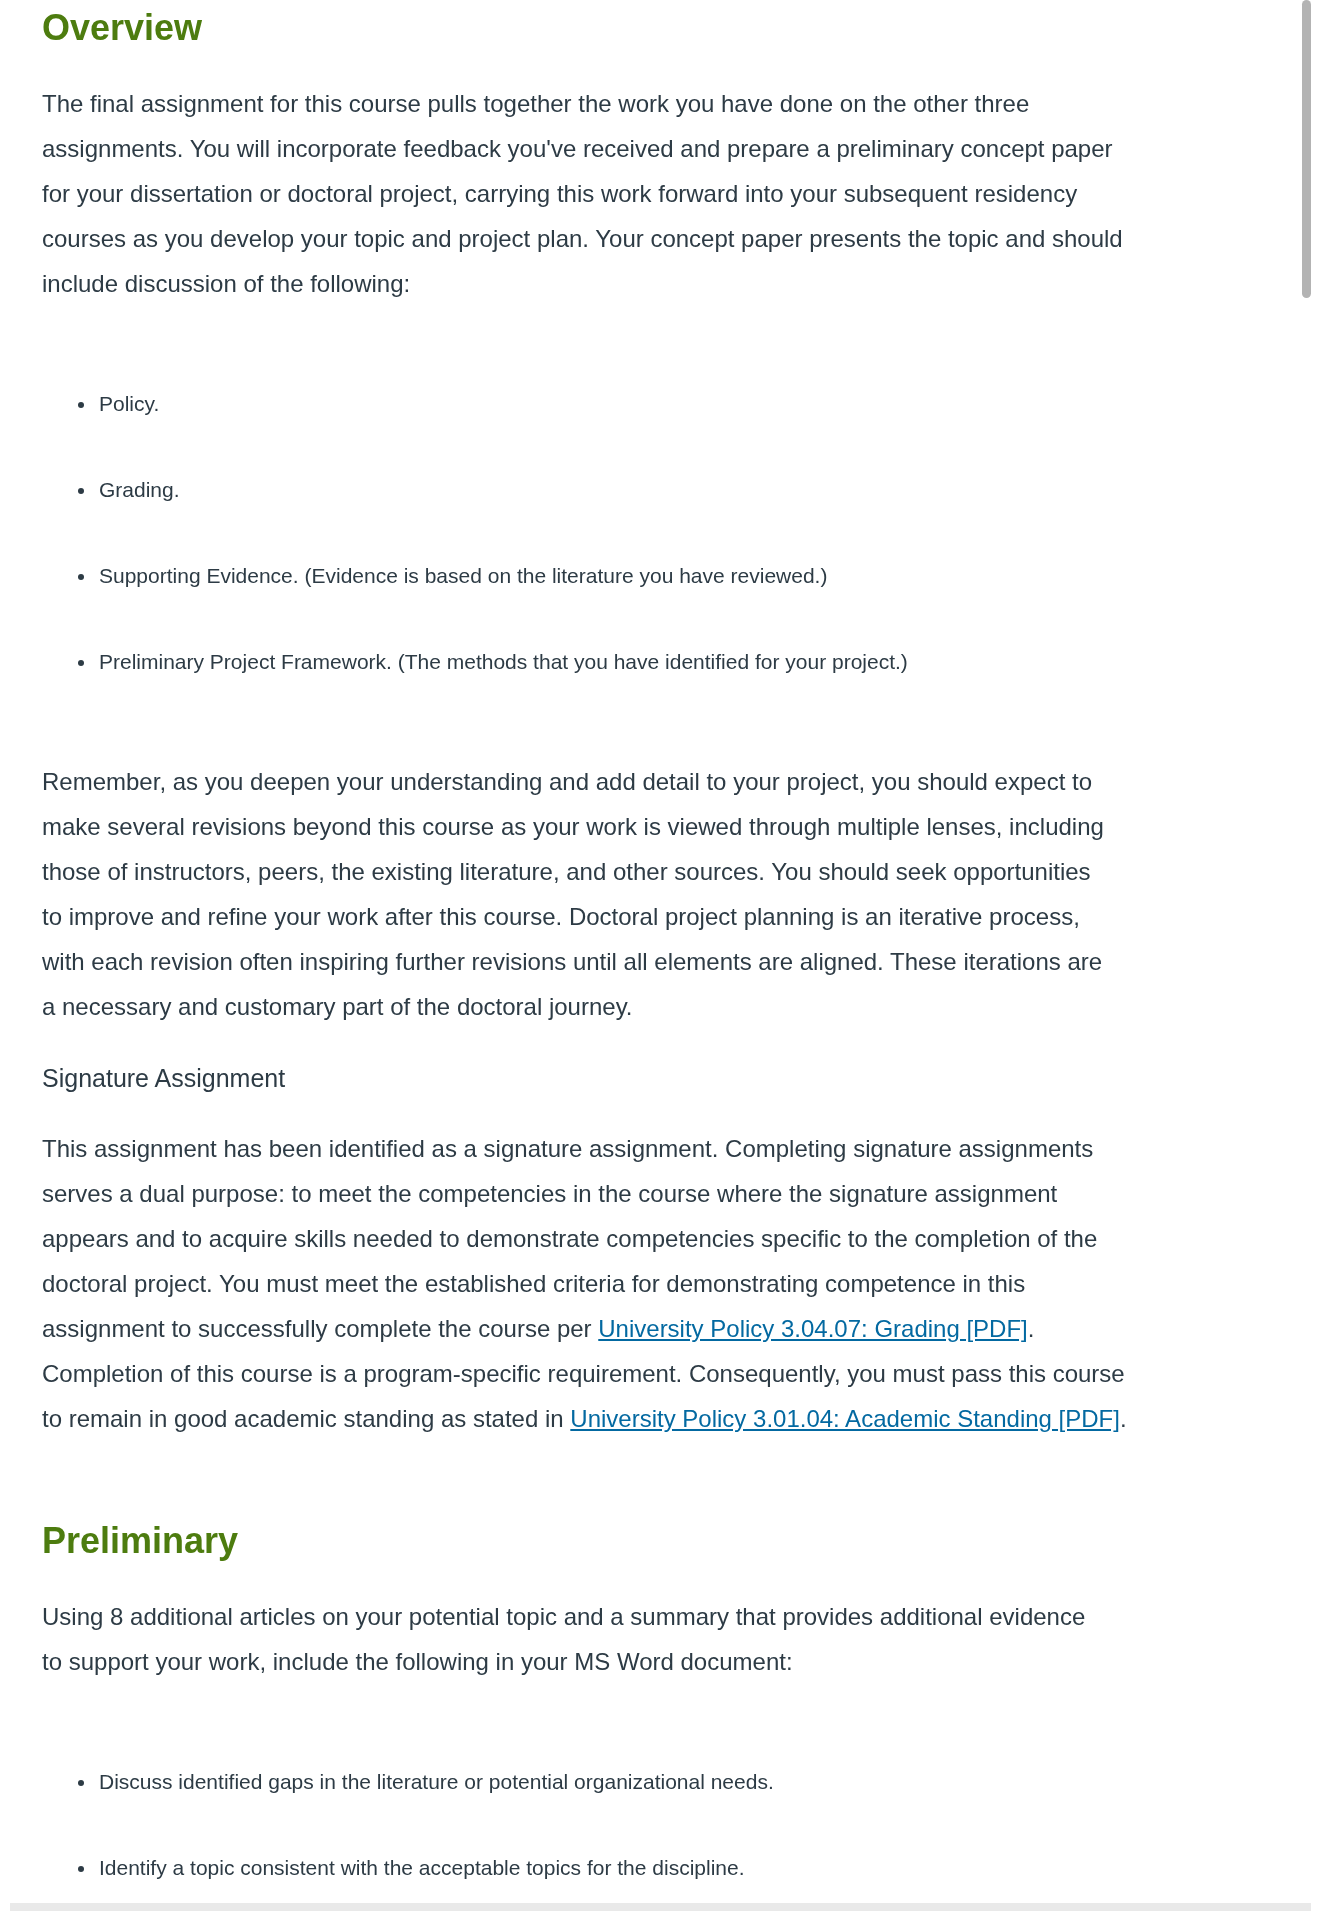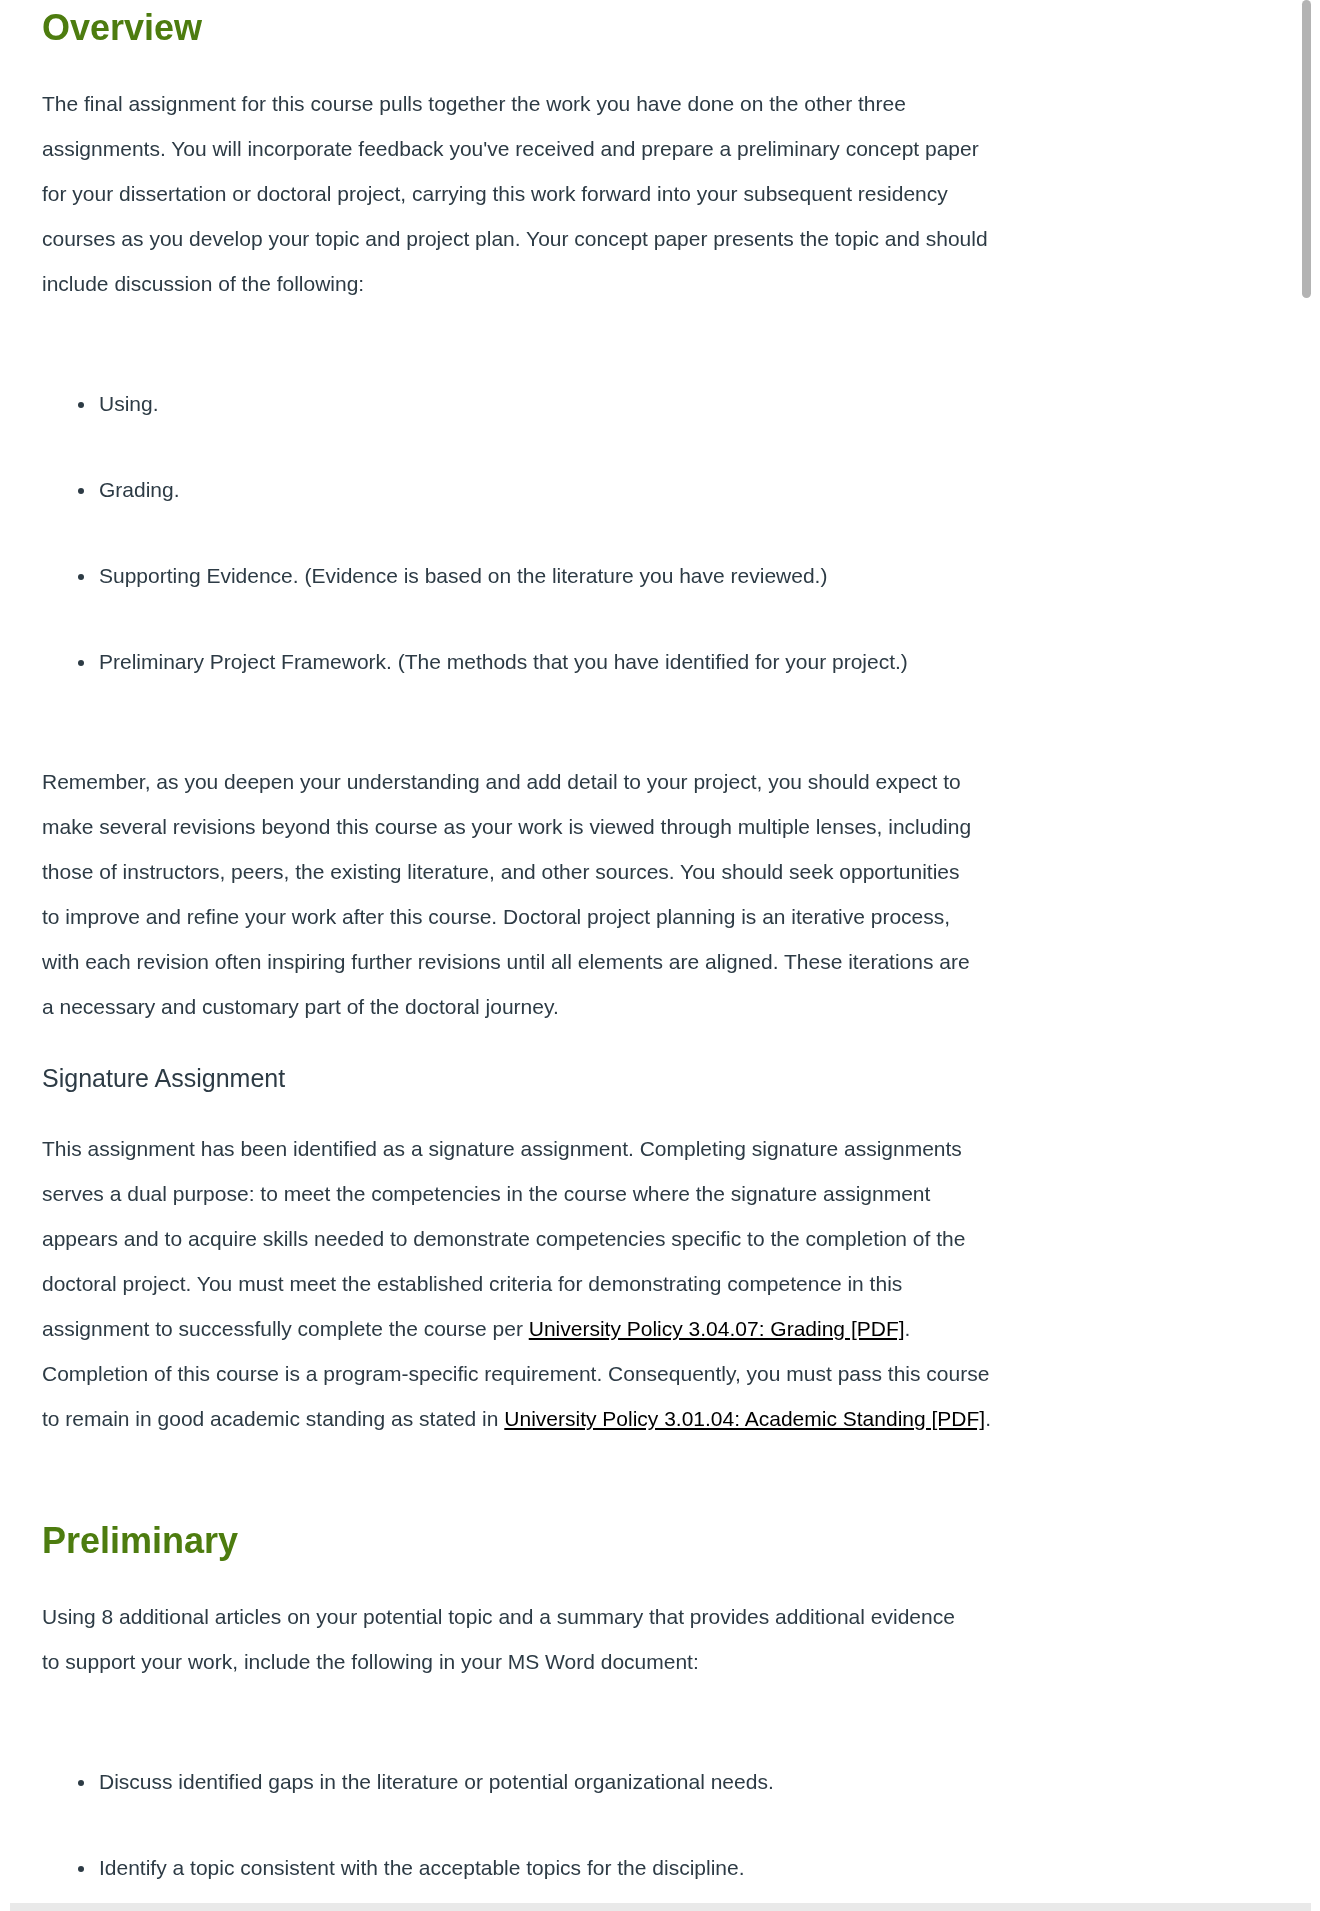--- a/index.html
+++ b/index.html
@@ -30,37 +30,37 @@
     margin-top: 78px;
   }
   .h-sub {
     font-size: 25px;
     line-height: 33px;
     font-weight: 400;
     margin: 20px 0 0 0;
     color: #2d3b45;
   }
   .para {
-    font-size: 21px;
+    font-size: 24px;
     line-height: 45px;
     margin: 31px 0 33px 0;
     white-space: pre-line;
   }
   .bullets {
     font-size: 21px;
     line-height: 43px;
     margin: 33px 0;
     padding-left: 55px;
     white-space: pre-line;
   }
   .bullets li {
     padding-left: 2px;
   }
   .link {
-    color: #000000;
+    color: #0369a1;
     text-decoration: underline;
     cursor: pointer;
   }
   .divider {
     position: absolute;
     left: 10px;
     right: 9px;
     bottom: 0;
     height: 8px;
     background: #e9e9e9;
@@ -82,21 +82,21 @@
 
   <h2 class="h-main">Overview</h2>
 
   <p class="para">The final assignment for this course pulls together the work you have done on the other three
 assignments. You will incorporate feedback you've received and prepare a preliminary concept paper
 for your dissertation or doctoral project, carrying this work forward into your subsequent residency
 courses as you develop your topic and project plan. Your concept paper presents the topic and should
 include discussion of the following:</p>
 
   <ul class="bullets">
-    <li>Using.</li>
+    <li>Policy.</li>
     <li>Grading.</li>
     <li>Supporting Evidence. (Evidence is based on the literature you have reviewed.)</li>
     <li>Preliminary Project Framework. (The methods that you have identified for your project.)</li>
   </ul>
 
   <p class="para">Remember, as you deepen your understanding and add detail to your project, you should expect to
 make several revisions beyond this course as your work is viewed through multiple lenses, including
 those of instructors, peers, the existing literature, and other sources. You should seek opportunities
 to improve and refine your work after this course. Doctoral project planning is an iterative process,
 with each revision often inspiring further revisions until all elements are aligned. These iterations are

